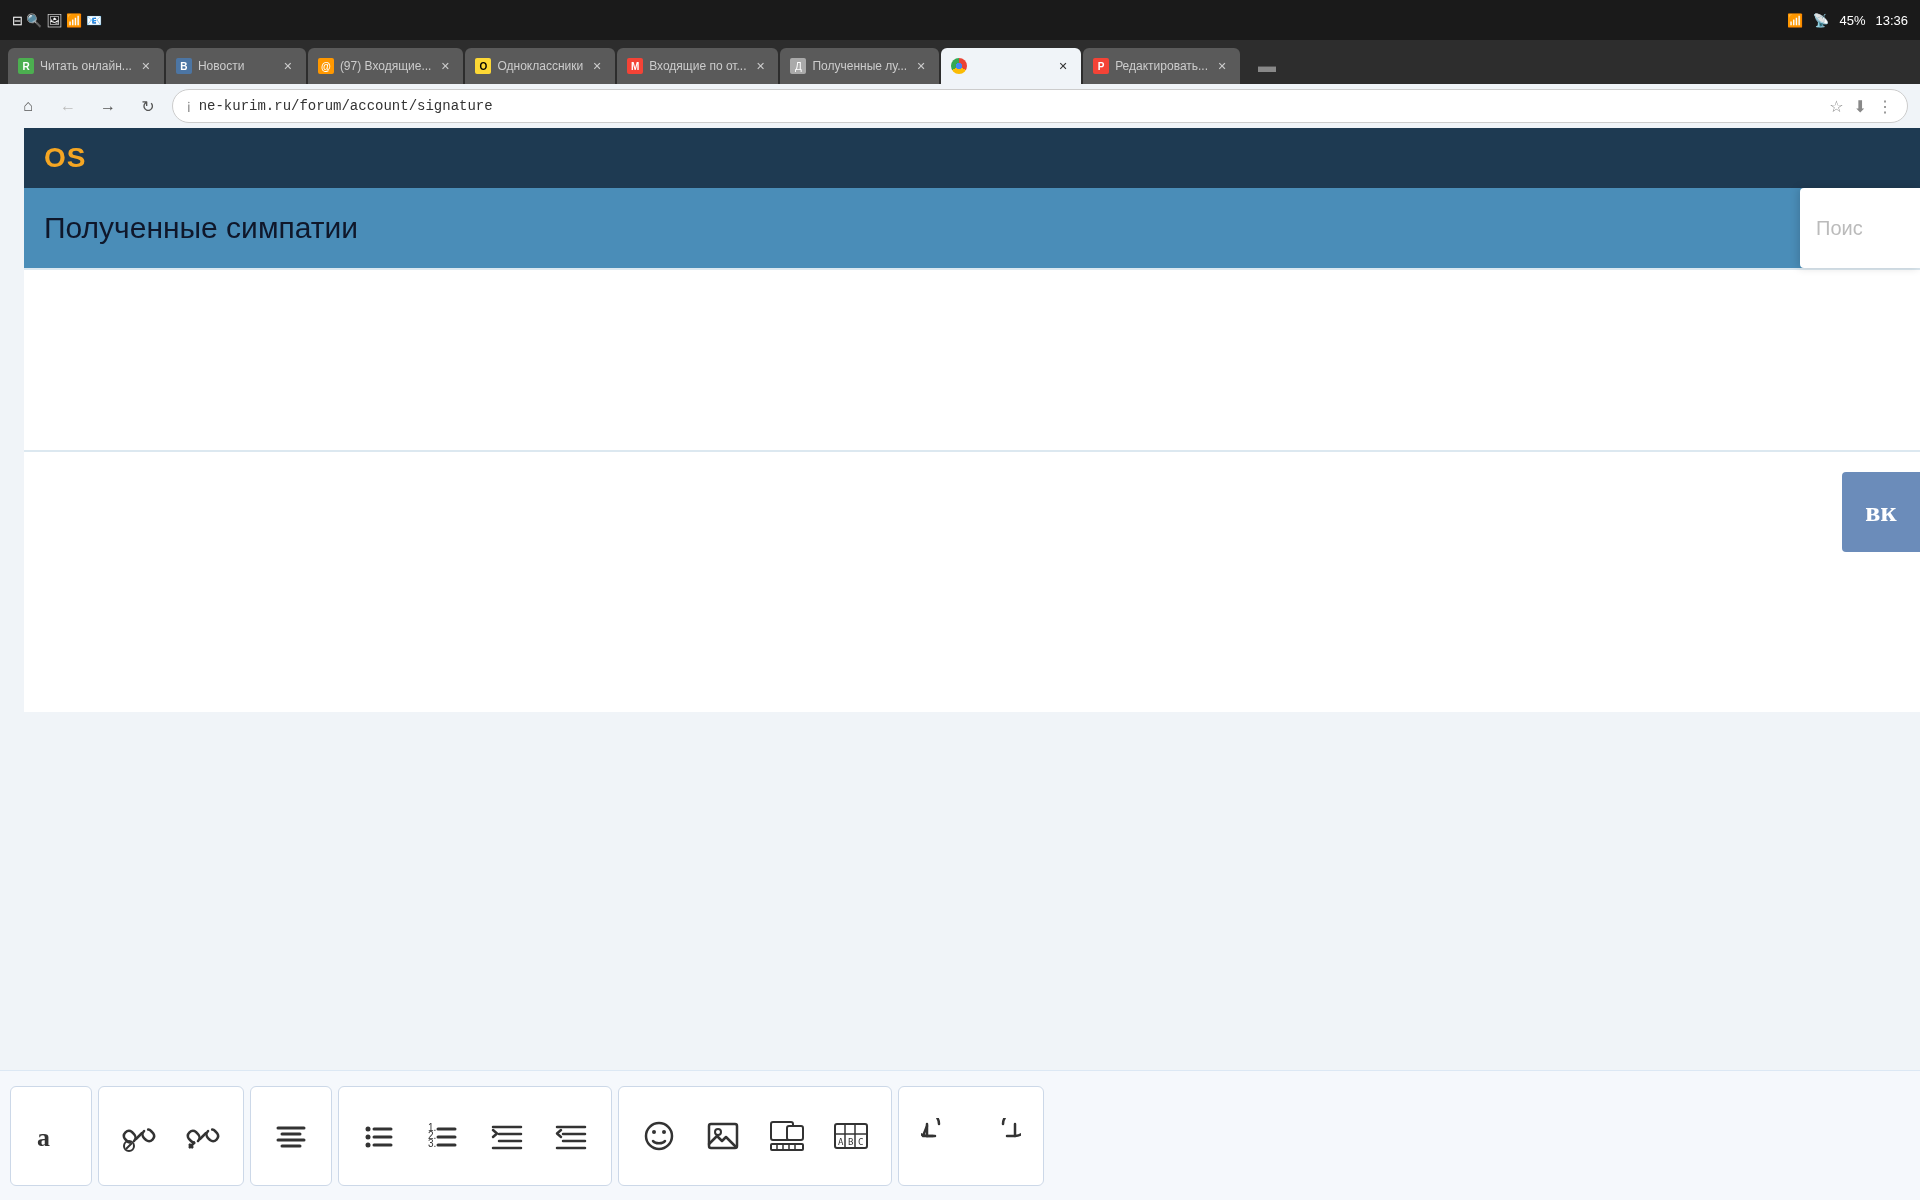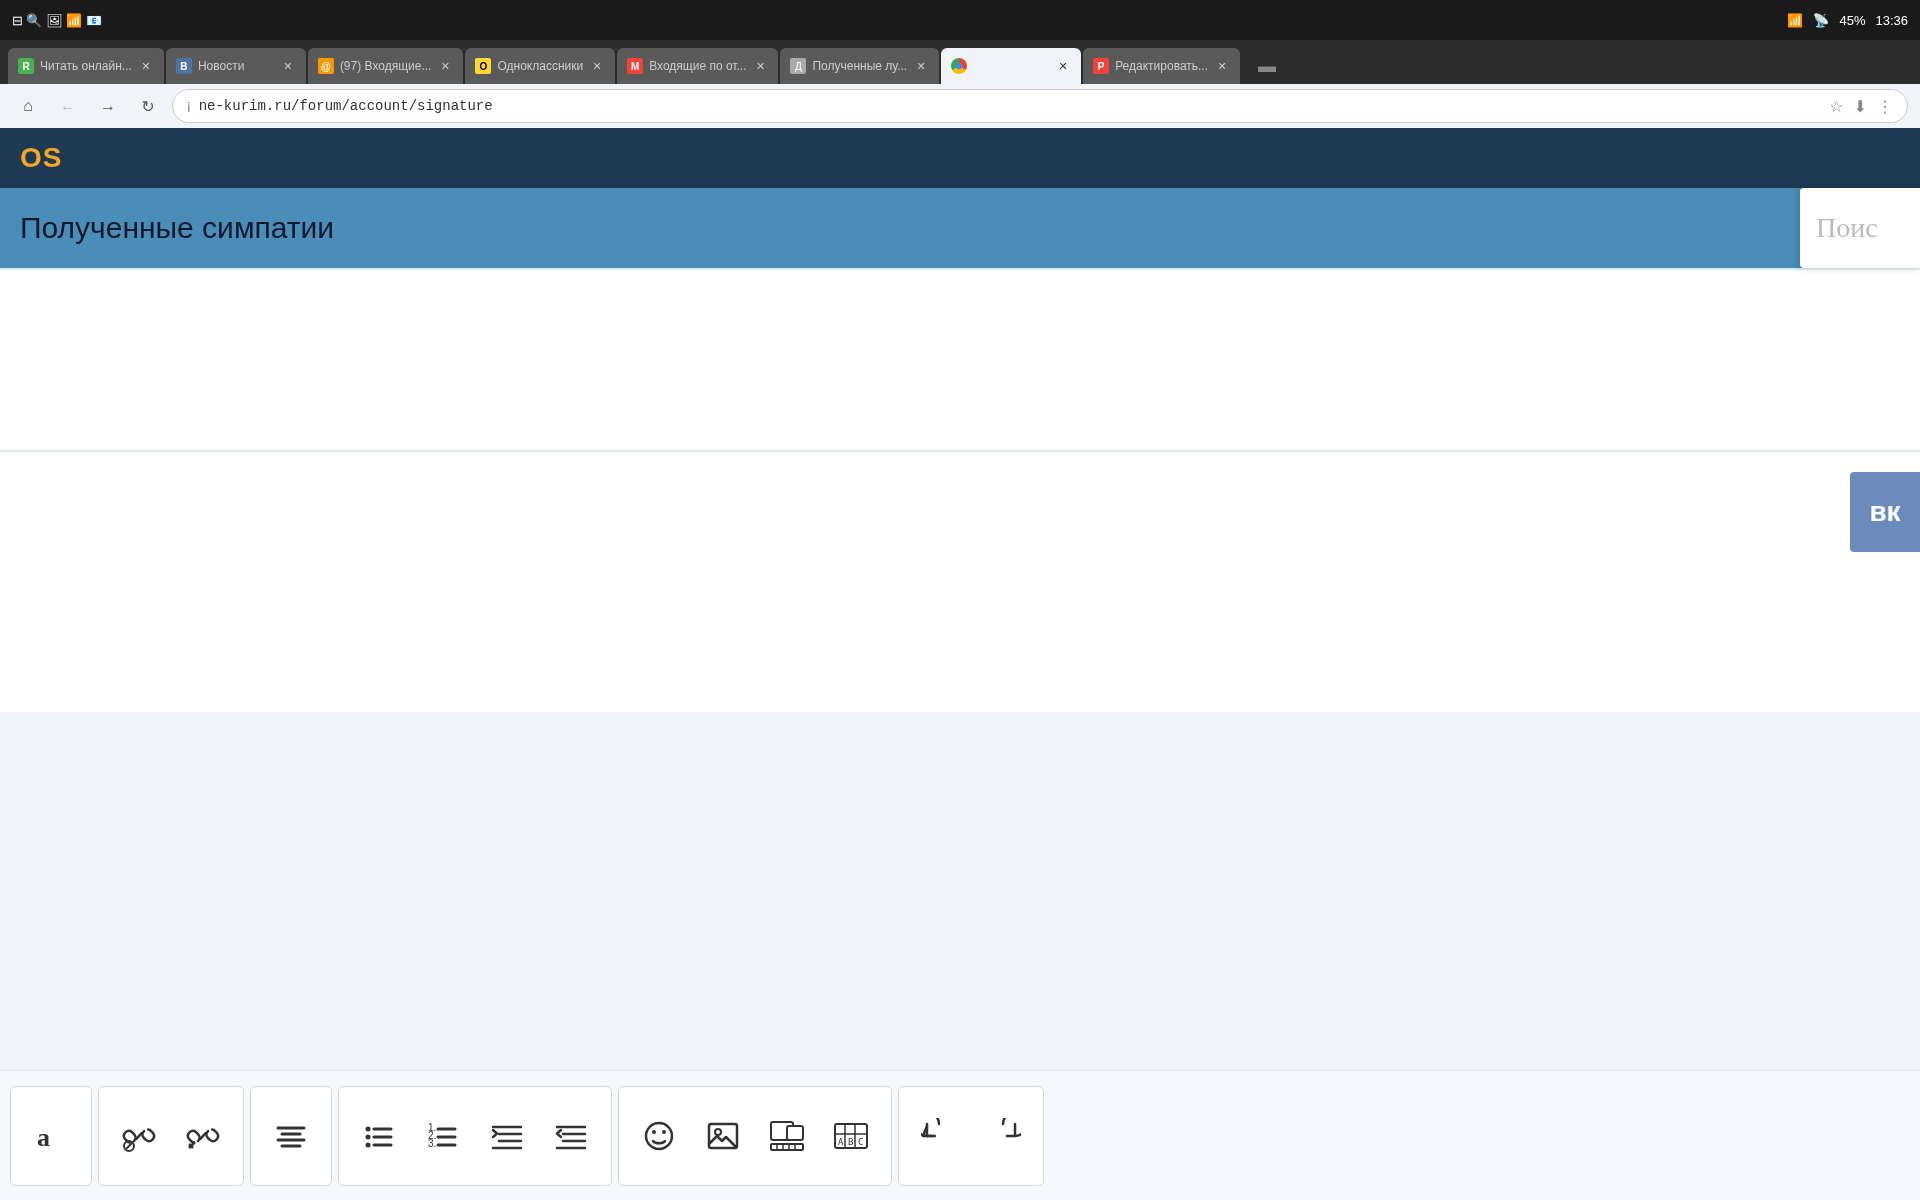--- a/index.html
+++ b/index.html
@@ -110,20 +110,21 @@
       color: #333;
     }
     .address-url { flex: 1; font-family: Liberation Mono, monospace; }
     .address-icons { display: flex; align-items: center; gap: 10px; color: #888; font-size: 16px; }
 
     
     .main-content {
       height: calc(1200px - 40px - 88px - 40px);
       position: relative;
       background: #f0f4f8;
+      margin-left: 24px;
     }
 
     
     .site-header {
       height: 60px;
       background: #1e3a52;
       display: flex;
       align-items: center;
       padding: 0 20px;
     }
@@ -158,22 +159,21 @@
       width: 120px;
       background: white;
       border-radius: 4px 0 0 4px;
       display: flex;
       align-items: center;
       padding: 0 16px;
       box-shadow: -2px 0 8px rgba(0,0,0,0.15);
     }
     .search-placeholder {
       color: #bbb;
-      font-size: 28px;
-      font-family: Liberation Serif, serif;
+      font-size: 20px;
     }
     .content-strip-top {
       height: 2px;
       background: #e8f0f8;
       border-top: 1px solid #dce8f0;
       border-bottom: 1px solid #dce8f0;
     }
     .content-blank {
       background: white;
       height: 180px;
@@ -188,27 +188,28 @@
       background: white;
       height: 260px;
       position: relative;
     }
 
     
     .vk-overlay {
       position: absolute;
       right: 0;
       top: 20px;
-      width: 70px;
+      width: 78px;
       height: 80px;
       background: #6b8cba;
       border-radius: 4px 0 0 4px;
       display: flex;
       align-items: center;
       justify-content: center;
+      font-family: Liberation Serif, serif;
     }
     .vk-logo {
       color: white;
       font-size: 28px;
       font-weight: bold;
     }
 
     
     .toolbar {
       position: fixed;

